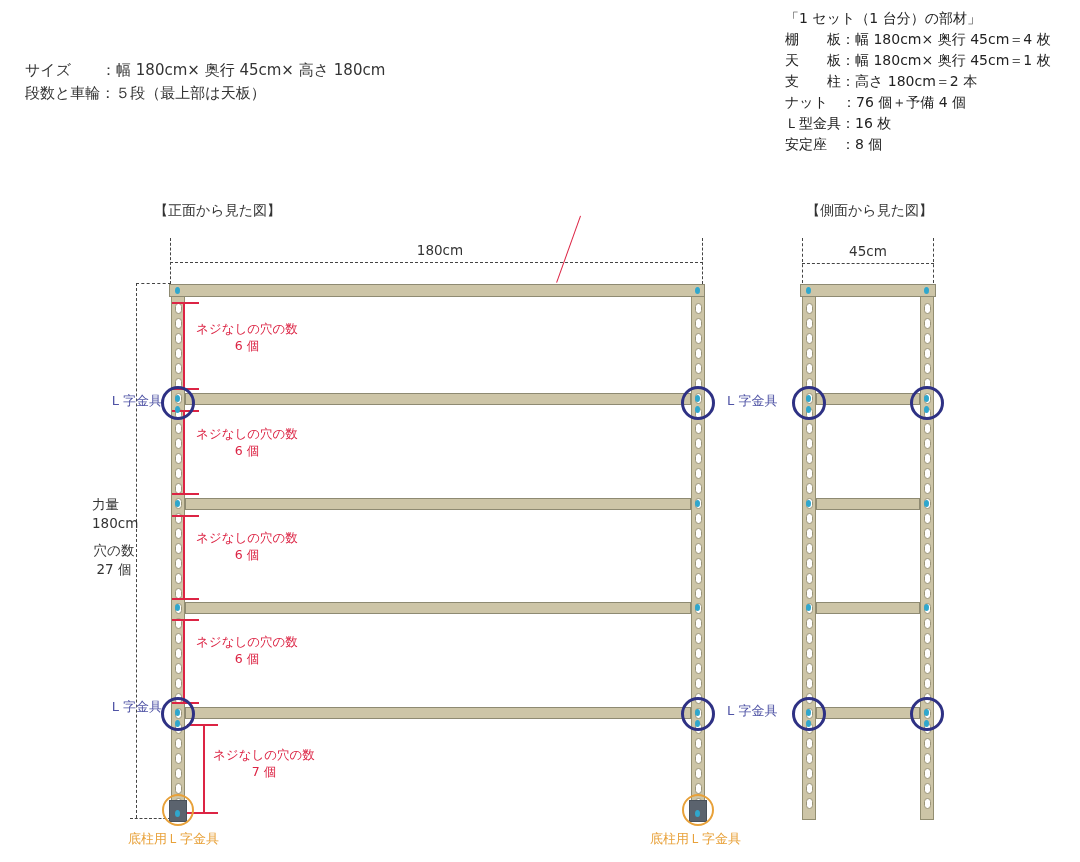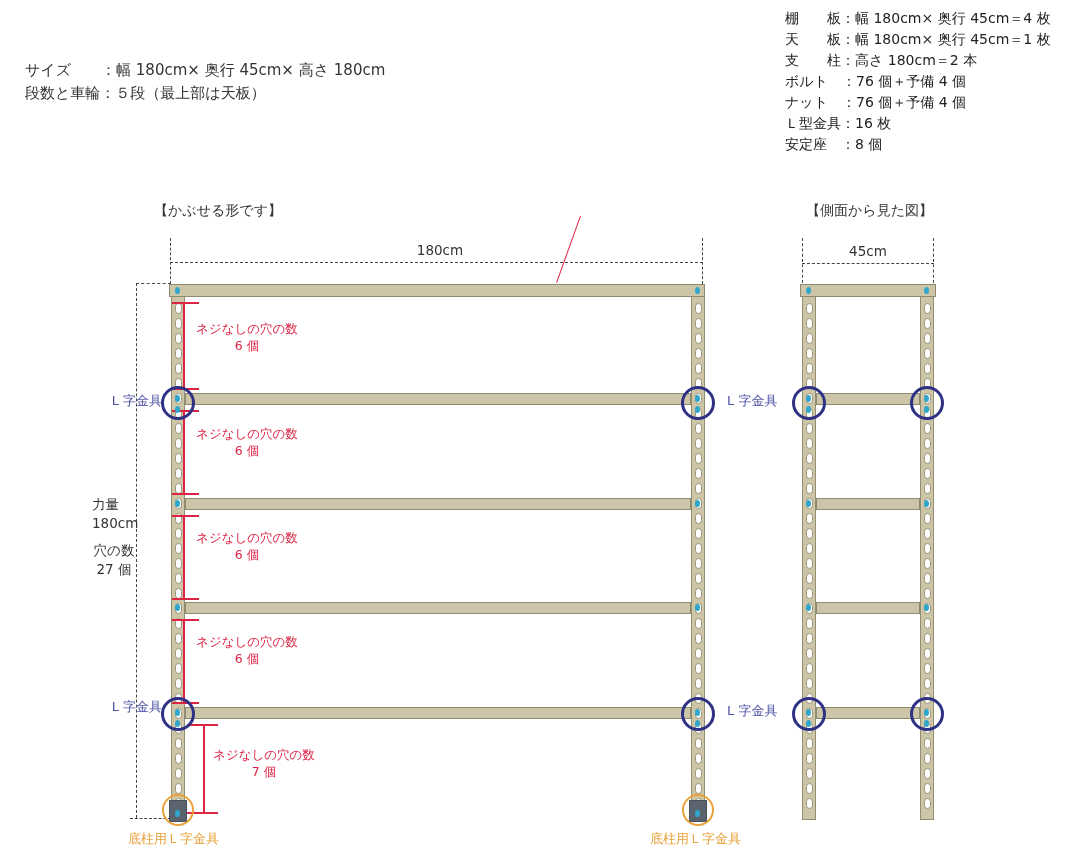--- a/index.html
+++ b/index.html
@@ -30,30 +30,30 @@
 </style>
 </head>
 <body>
 
 <div id="canvas">
 
   <div class="t blk" style="left:25px;top:60px;">サイズ　　：幅 180cm× 奥行 45cm× 高さ 180cm</div>
   <div class="t blk" style="left:25px;top:83px;">段数と車輪：５段（最上部は天板）</div>
 
   <div class="abs" style="left:785px;top:8px;font-size:14px;line-height:21px;color:#222;">
+    <div>「1 セット（1 台分）の部材」</div>
     <div>棚　　板：幅 180cm× 奥行 45cm＝4 枚</div>
     <div>天　　板：幅 180cm× 奥行 45cm＝1 枚</div>
     <div>支　　柱：高さ 180cm＝2 本</div>
-    <div>ボルト　：76 個＋予備 4 個</div>
     <div>ナット　：76 個＋予備 4 個</div>
     <div>Ｌ型金具：16 枚</div>
     <div>安定座　：8 個</div>
   </div>
 
-  <div class="t vtitle" style="left:154px;top:201px;">【かぶせる形です】</div>
+  <div class="t vtitle" style="left:154px;top:201px;">【正面から見た図】</div>
   <div class="t vtitle" style="left:806px;top:201px;">【側面から見た図】</div>
 
   <div class="leader"></div>
 
   <div class="dash-v" style="left:170px;top:238px;height:46px;"></div>
   <div class="dash-v" style="left:702px;top:238px;height:46px;"></div>
   <div class="dash-h" style="left:170px;top:262px;width:533px;"></div>
   <div class="t dim" style="left:400px;top:241px;width:80px;">180cm</div>
   <div class="dash-v" style="left:136px;top:283px;height:535px;"></div>
   <div class="dash-h" style="left:136px;top:283px;width:35px;"></div>

